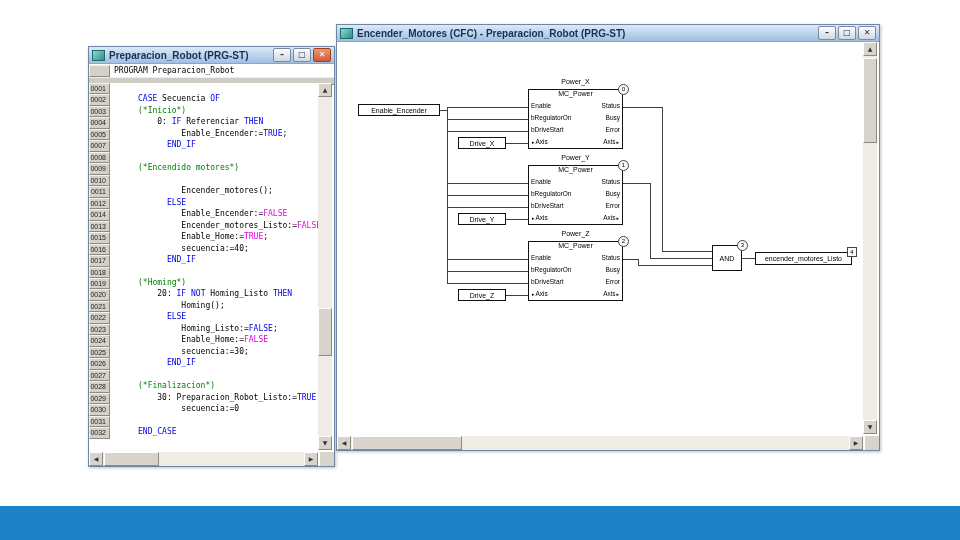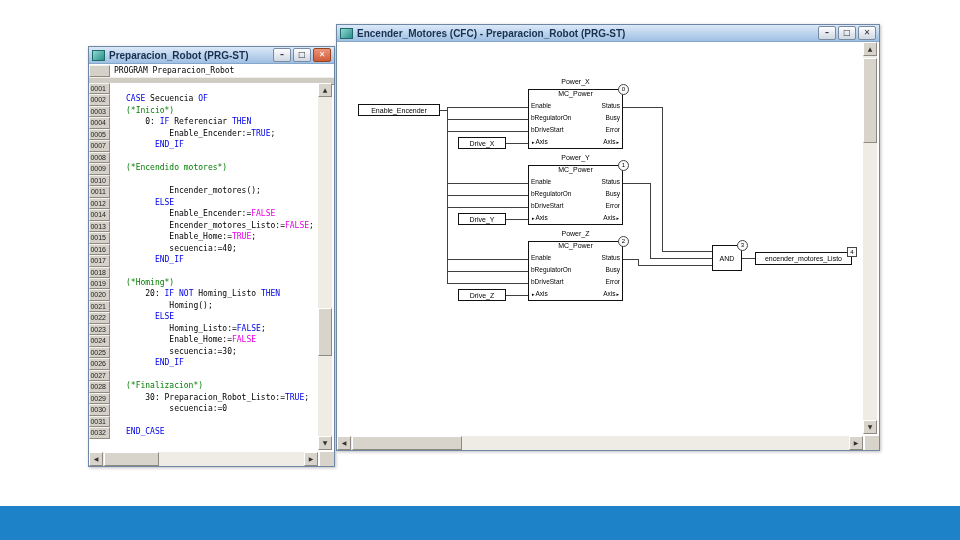--- a/index.html
+++ b/index.html
@@ -28,21 +28,21 @@
         border-top:1px solid #f4f2ee;border-left:1px solid #f4f2ee;
         border-bottom:1px solid #8e8a82;border-right:1px solid #8e8a82;
         font:7px "Liberation Sans",sans-serif;color:#222;text-align:right;padding-right:3px;}
   .decl-row .chip{height:12px;}
   .decl-text{font:8px "DejaVu Sans Mono",monospace;color:#000;padding-left:4px;white-space:pre;}
   .splitter{position:absolute;left:0;top:30px;right:0;height:6px;background:#cfccc4;
             border-top:1px solid #f0eee9;border-bottom:1px solid #989287;}
   .code-pane{position:absolute;left:0;top:36px;width:229px;height:367px;background:#fff;overflow:hidden;}
   .crow{display:flex;height:11.47px;line-height:11.47px;}
   .crow .chip{height:11.47px;line-height:10px;flex:0 0 21px;}
-  .ctext{font:8px "DejaVu Sans Mono",monospace;white-space:pre;overflow:hidden;padding-left:16px;color:#000;}
+  .ctext{font:8px "DejaVu Sans Mono",monospace;white-space:pre;overflow:hidden;padding-left:0;color:#000;margin-left:28px;}
   .s-k{color:#0000e8;} .s-c{color:#007d00;} .s-p{color:#e800e8;}
 
   
   .vscroll,.hscroll{position:absolute;background:#efece5;}
   .sbtn{position:absolute;width:14px;height:14px;box-sizing:border-box;background:#d8d4cc;
         border-top:1px solid #fff;border-left:1px solid #fff;
         border-bottom:1px solid #8e8a82;border-right:1px solid #8e8a82;
         font:6px/12px "DejaVu Sans",sans-serif;color:#333;text-align:center;}
   .sthumb{position:absolute;box-sizing:border-box;background:#d8d4cc;
         border-top:1px solid #fff;border-left:1px solid #fff;

